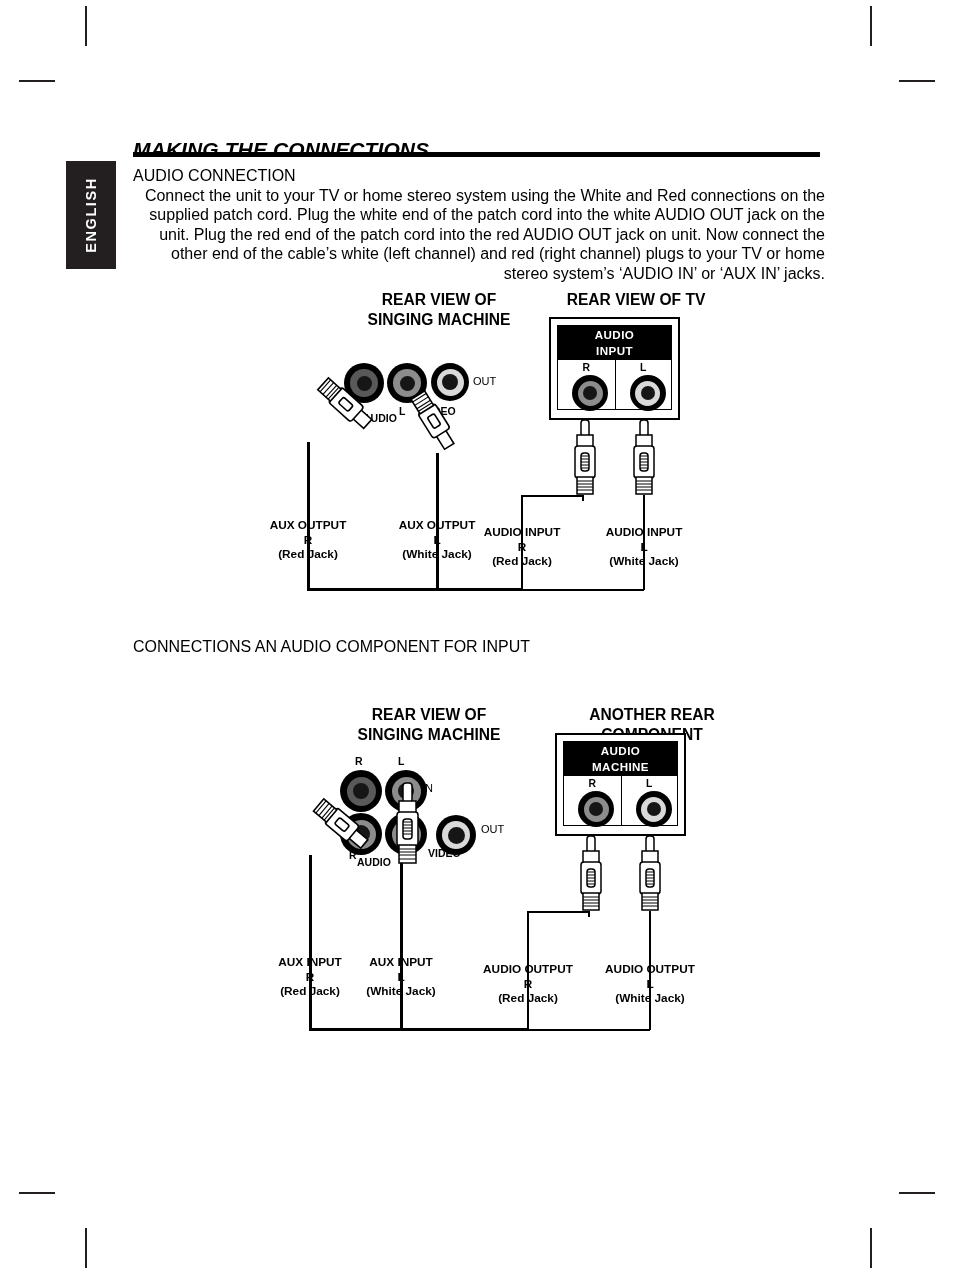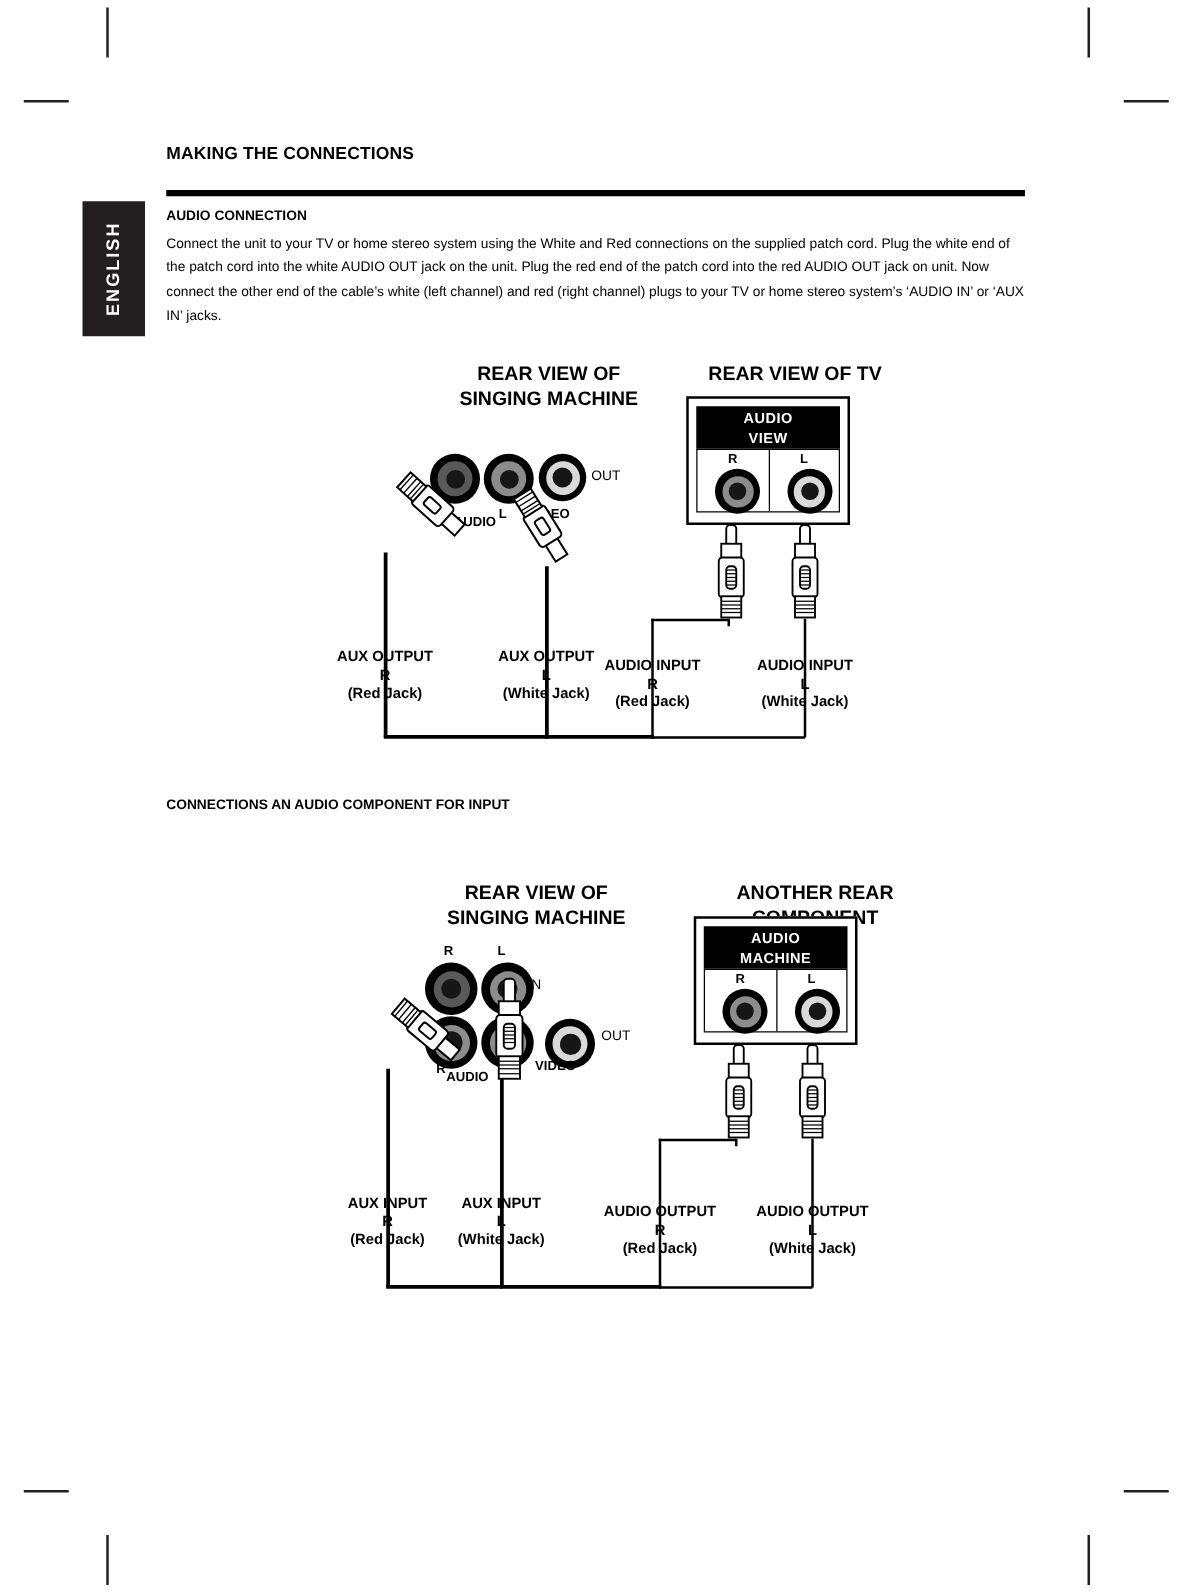--- a/index.html
+++ b/index.html
@@ -39,25 +39,26 @@
     left: 133px;
     top: 0;
     width: 700px;
     height: 1273px;
   }
 
   
   .section-title {
     position: absolute;
     left: 0;
-    top: 114px;
-    font-size: 14px;
+    top: 138px;
+    font-size: 21px;
     font-weight: bold;
     letter-spacing: 0.1px;
     white-space: nowrap;
+    font-style: italic;
   }
   .title-rule {
     position: absolute;
     left: 0;
     top: 152px;
     width: 687px;
     height: 5px;
     background: #000;
   }
 
@@ -78,30 +79,30 @@
     color: #ffffff;
     font-size: 14.5px;
     font-weight: bold;
     letter-spacing: 1.6px;
     white-space: nowrap;
   }
 
   
   .sub-head {
     position: absolute;
-    font-size: 11px;
-    font-weight: bold;
+    font-size: 16px;
+    font-weight: normal;
     white-space: nowrap;
   }
   .para {
     position: absolute;
-    font-size: 11px;
+    font-size: 16px;
     line-height: 19.4px;
     width: 692px;
-    text-align: left;
+    text-align: right;
   }
   #audio-conn-head { left: 0; top: 167px; }
   #audio-conn-para { left: 0; top: 186px; }
   #component-head  { left: 0; top: 638px; }
   #component-para  { left: 0; top: 657px; width: 690px; }
 
   
   .diagram { position: absolute; left: 0; width: 700px; }
   #diagram-1 { top: 290px; height: 320px; }
   #diagram-2 { top: 705px; height: 330px; }
@@ -301,21 +302,21 @@
         <line x1="23" y1="43" x2="23" y2="59" stroke-width="1.1"></line>
         <line x1="27" y1="43" x2="27" y2="59" stroke-width="1.1"></line>
         <line x1="31" y1="43" x2="31" y2="59" stroke-width="1.1"></line>
         <line x1="34" y1="43" x2="34" y2="59" stroke-width="1.1"></line>
       </g>
     </svg>
 
     <div class="device-panel" style="left:416px; top:27px; width:131px; height:103px;">
       <div class="panel-head">
         <div>AUDIO</div>
-        <div>VIEW</div>
+        <div>INPUT</div>
       </div>
       <div class="panel-cells">
         <div class="panel-cell">
           <span class="cell-label">R</span>
           <div class="jack" style="left:14px; top:15px; width:36px; height:36px;">
             <div class="ring" style="width:25px;height:25px;">
                 <div class="hole" style="width:14px;height:14px;"></div>
               </div>
           </div>
         </div>

